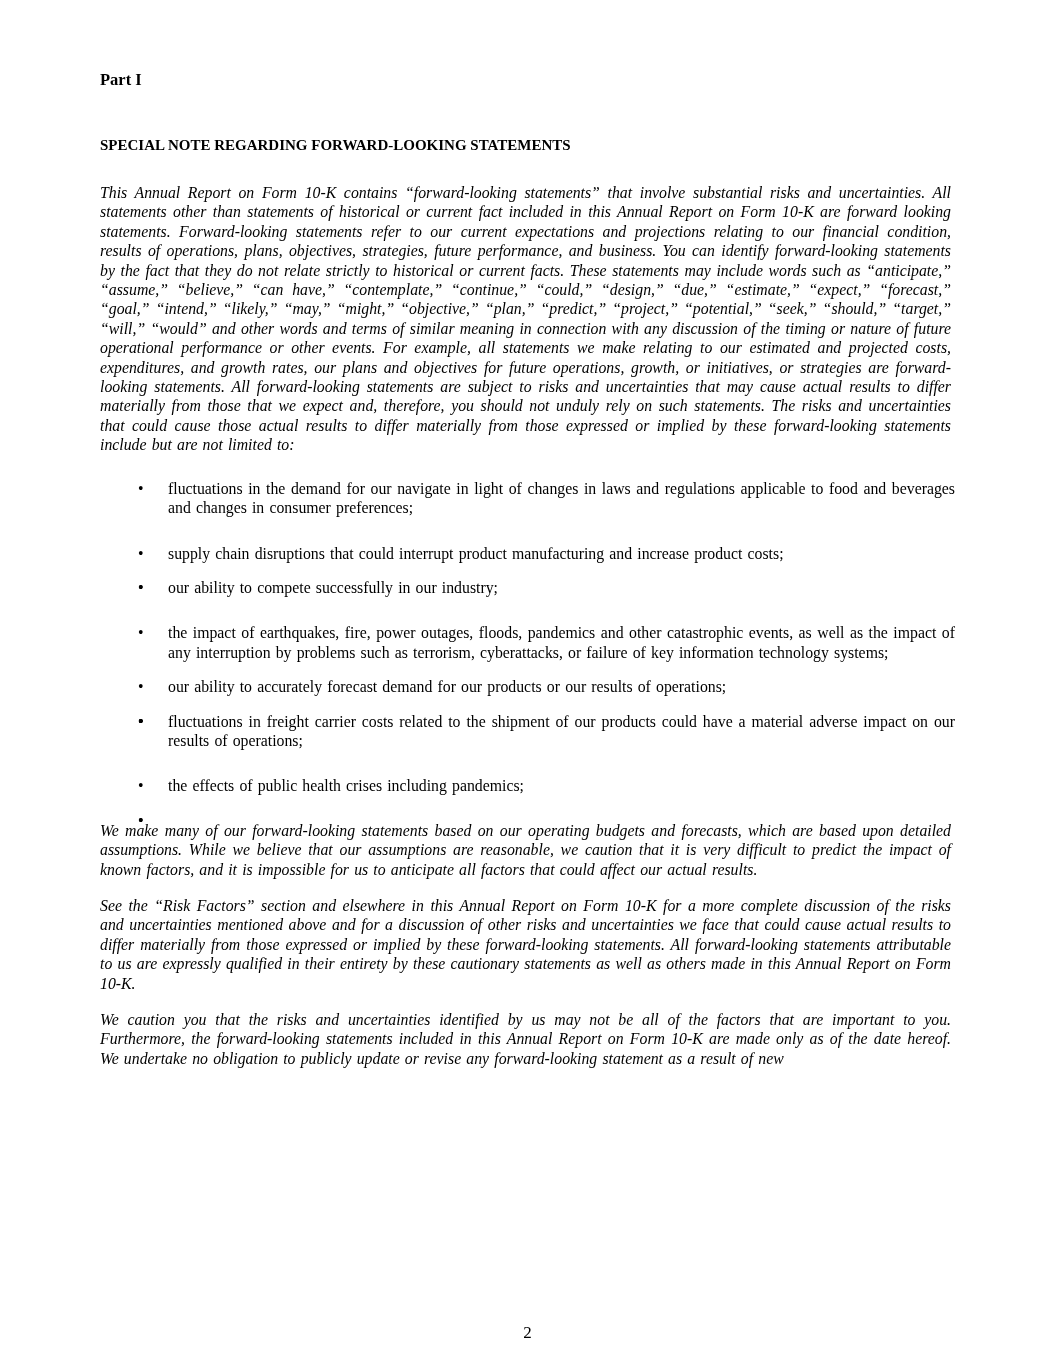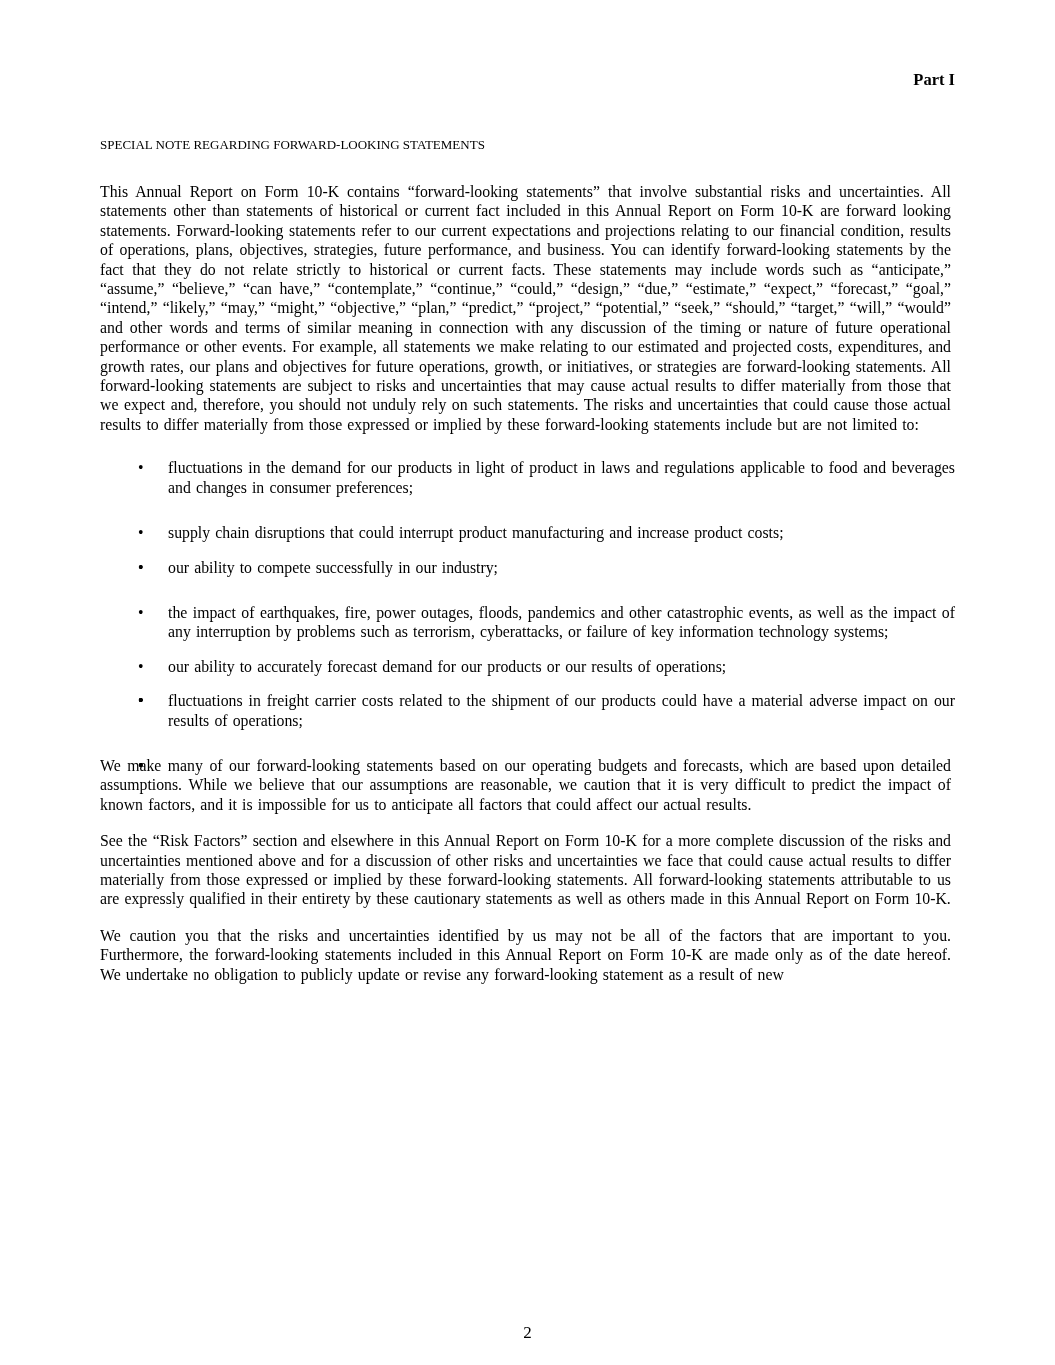--- a/index.html
+++ b/index.html
@@ -12,36 +12,37 @@
     height: 1365px;
     position: relative;
     font-family: "Liberation Serif", "DejaVu Serif", serif;
     color: #000000;
     overflow: hidden;
   }
   .content {
     padding: 70px 100px 0 100px;
   }
   .part-title {
-    text-align: right;
+    text-align: left;
     font-weight: bold;
     font-size: 16.5px;
     margin: 0 0 47px 0;
   }
   .section-heading {
-    font-weight: normal;
-    font-size: 13px;
+    font-weight: bold;
+    font-size: 15px;
     margin: 0 0 29px 0;
   }
   .body-text {
     font-size: 15.8px;
     line-height: 19.4px;
     text-align: justify;
     word-spacing: 1.2px;
     margin: 0 4px 24px 0;
+    font-style: italic;
   }
   .bullet-list {
     list-style: none;
     margin: 0 0 25px 0;
     padding: 0;
   }
   .bullet-item {
     position: relative;
     padding-left: 68px;
     font-size: 15.8px;
@@ -81,21 +82,21 @@
 
   <div class="part-title">Part I</div>
 
   <div class="section-heading">SPECIAL NOTE REGARDING FORWARD-LOOKING STATEMENTS</div>
 
   <p class="body-text">This Annual Report on Form 10-K contains “forward-looking statements” that involve substantial risks and uncertainties. All statements other than statements of historical or current fact included in this Annual Report on Form 10-K are forward looking statements. Forward-looking statements refer to our current expectations and projections relating to our financial condition, results of operations, plans, objectives, strategies, future performance, and business. You can identify forward-looking statements by the fact that they do not relate strictly to historical or current facts. These statements may include words such as “anticipate,” “assume,” “believe,” “can have,” “contemplate,” “continue,” “could,” “design,” “due,” “estimate,” “expect,” “forecast,” “goal,” “intend,” “likely,” “may,” “might,” “objective,” “plan,” “predict,” “project,” “potential,” “seek,” “should,” “target,” “will,” “would” and other words and terms of similar meaning in connection with any discussion of the timing or nature of future operational performance or other events. For example, all statements we make relating to our estimated and projected costs, expenditures, and growth rates, our plans and objectives for future operations, growth, or initiatives, or strategies are forward-looking statements. All forward-looking statements are subject to risks and uncertainties that may cause actual results to differ materially from those that we expect and, therefore, you should not unduly rely on such statements. The risks and uncertainties that could cause those actual results to differ materially from those expressed or implied by these forward-looking statements include but are not limited to:</p>
 
   <ul class="bullet-list">
     <li class="bullet-item">
       <span class="bullet-marker">•</span>
-      <span>fluctuations in the demand for our products in light of product in laws and regulations applicable to food and beverages and changes in consumer preferences;</span>
+      <span>fluctuations in the demand for our navigate in light of changes in laws and regulations applicable to food and beverages and changes in consumer preferences;</span>
     </li>
     <li class="bullet-item">
       <span class="bullet-marker">•</span>
       <span>supply chain disruptions that could interrupt product manufacturing and increase product costs;</span>
     </li>
     <li class="bullet-item">
       <span class="bullet-marker">•</span>
     </li>
     <li class="bullet-item">
       <span class="bullet-marker">•</span>
@@ -117,20 +118,21 @@
     </li>
     <li class="bullet-item">
       <span class="bullet-marker">•</span>
     </li>
     <li class="bullet-item">
       <span class="bullet-marker">•</span>
       <span>fluctuations in freight carrier costs related to the shipment of our products could have a material adverse impact on our results of operations;</span>
     </li>
     <li class="bullet-item">
       <span class="bullet-marker">•</span>
+      <span>the effects of public health crises including pandemics;</span>
     </li>
     <li class="bullet-item">
       <span class="bullet-marker">•</span>
     </li>
     <li class="bullet-item">
       <span class="bullet-marker">•</span>
     </li>
   </ul>
 
   <div class="closing">

